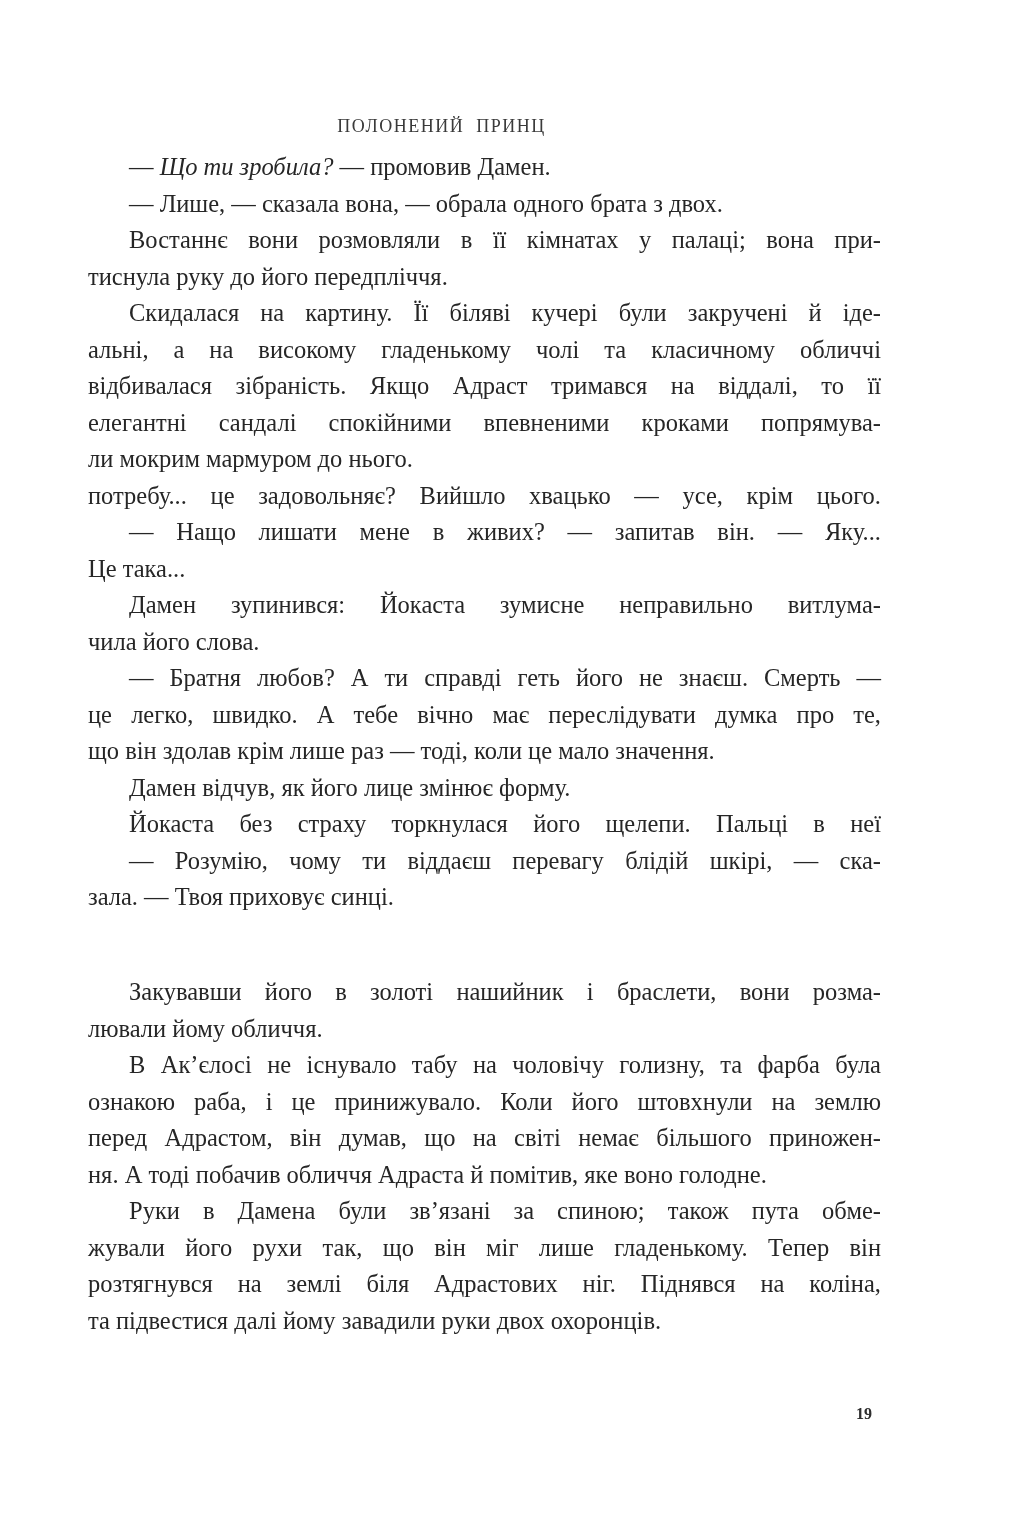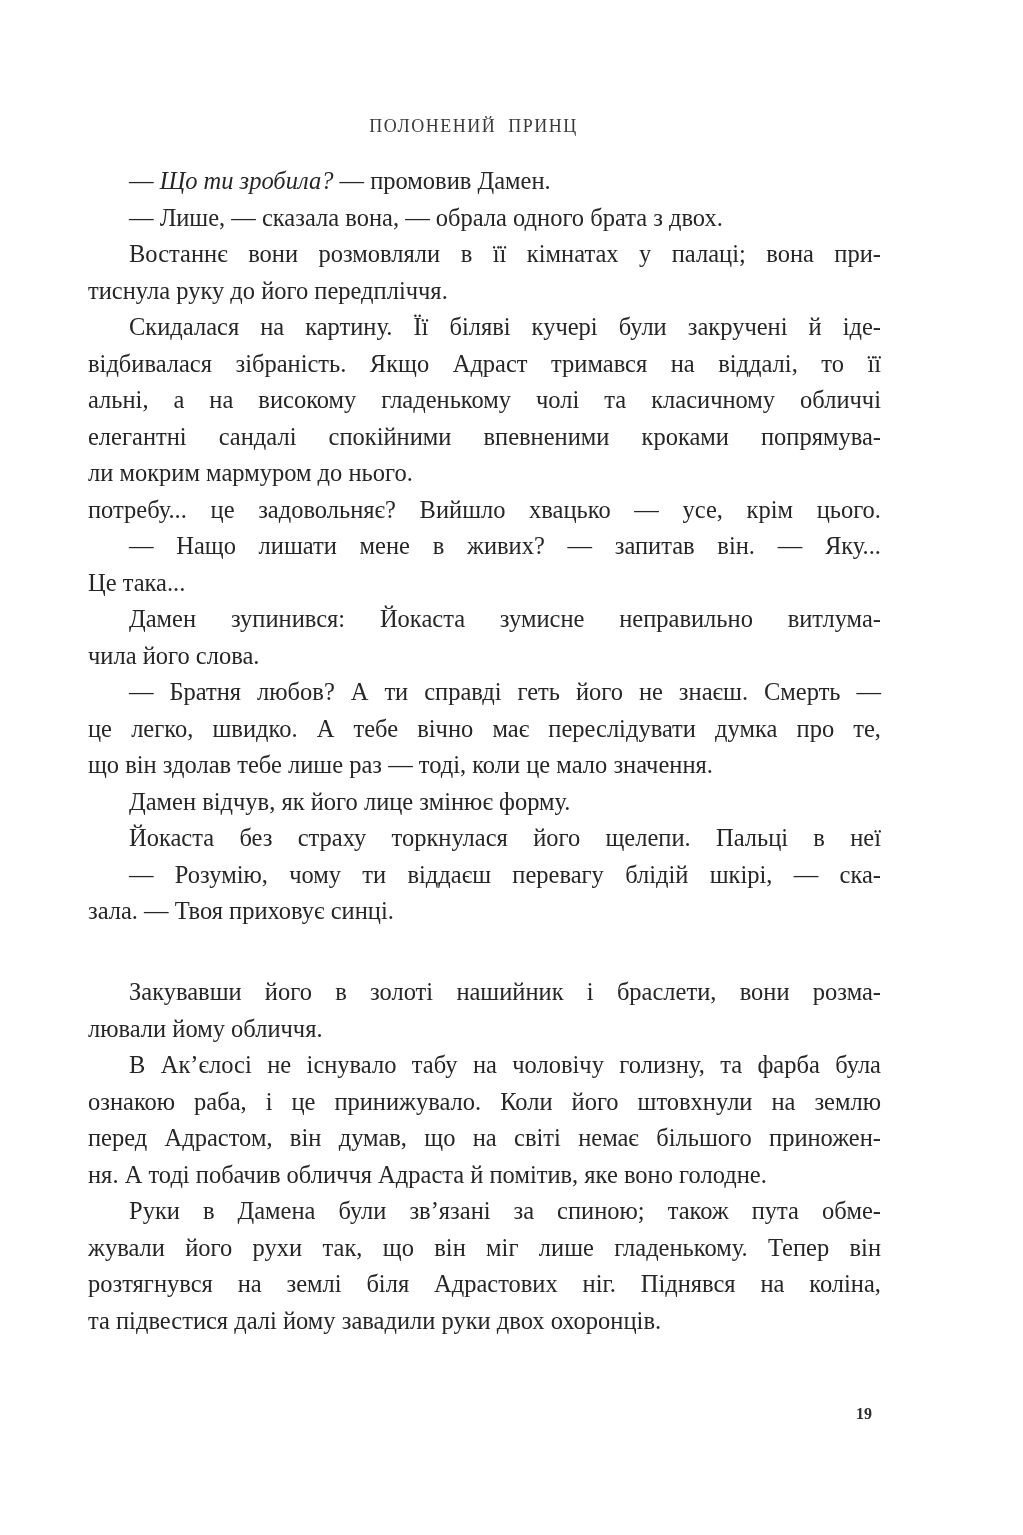--- a/index.html
+++ b/index.html
@@ -19,28 +19,27 @@
       position: absolute;
       top: 116px;
       left: 0;
       width: 883px;
       text-align: center;
       font-family: "Liberation Serif", serif;
       font-size: 18px;
       letter-spacing: 1.5px;
       color: #3a3a3a;
       word-spacing: 6px;
-      margin-left: 32px;
     }
     .text-block {
       position: absolute;
       left: 88px;
       width: 793px;
     }
-    .block-a { top: 163px; }
+    .block-a { top: 149px; }
     .block-b { top: 974px; }
     .line {
       display: block;
       height: 36.5px;
       line-height: 36.5px;
       font-family: "Liberation Serif", serif;
       font-size: 24.5px;
       white-space: nowrap;
       text-align: justify;
       text-align-last: justify;
@@ -69,32 +68,32 @@
 <body>
 
 <div class="running-head">ПОЛОНЕНИЙ ПРИНЦ</div>
 
 <div class="text-block block-a">
   <span class="line indent last"><span>— </span><span class="it">Що ти зробила?</span><span> — промовив Дамен.</span></span>
   <span class="line indent last">— Лише, — сказала вона, — обрала одного брата з двох.</span>
   <span class="line indent">Востаннє вони розмовляли в її кімнатах у палаці; вона при-</span>
   <span class="line last">тиснула руку до його передпліччя.</span>
   <span class="line indent">Скидалася на картину. Її біляві кучері були закручені й іде-</span>
+  <span class="line">альні, а на високому гладенькому чолі та класичному обличчі</span>
   <span class="line">відбивалася зібраність. Якщо Адраст тримався на віддалі, то її</span>
-  <span class="line">альні, а на високому гладенькому чолі та класичному обличчі</span>
   <span class="line">елегантні сандалі спокійними впевненими кроками попрямува-</span>
   <span class="line last">ли мокрим мармуром до нього.</span>
   <span class="line">потребу... це задовольняє? Вийшло хвацько — усе, крім цього.</span>
   <span class="line indent">— Нащо лишати мене в живих? — запитав він. — Яку...</span>
   <span class="line last">Це така...</span>
   <span class="line indent">Дамен зупинився: Йокаста зумисне неправильно витлума-</span>
   <span class="line last">чила його слова.</span>
   <span class="line indent">— Братня любов? А ти справді геть його не знаєш. Смерть —</span>
   <span class="line">це легко, швидко. А тебе вічно має переслідувати думка про те,</span>
-  <span class="line last">що він здолав тебе лише раз — тоді, коли це мало значення.</span>
+  <span class="line last">що він здолав крім лише раз — тоді, коли це мало значення.</span>
   <span class="line indent last">Дамен відчув, як його лице змінює форму.</span>
   <span class="line indent">Йокаста без страху торкнулася його щелепи. Пальці в неї</span>
   <span class="line indent">— Розумію, чому ти віддаєш перевагу блідій шкірі, — ска-</span>
   <span class="line last">зала. — Твоя приховує синці.</span>
 </div>
 
 <div class="text-block block-b">
   <span class="line indent">Закувавши його в золоті нашийник і браслети, вони розма-</span>
   <span class="line last">лювали йому обличчя.</span>
   <span class="line indent">В Ак’єлосі не існувало табу на чоловічу голизну, та фарба була</span>

